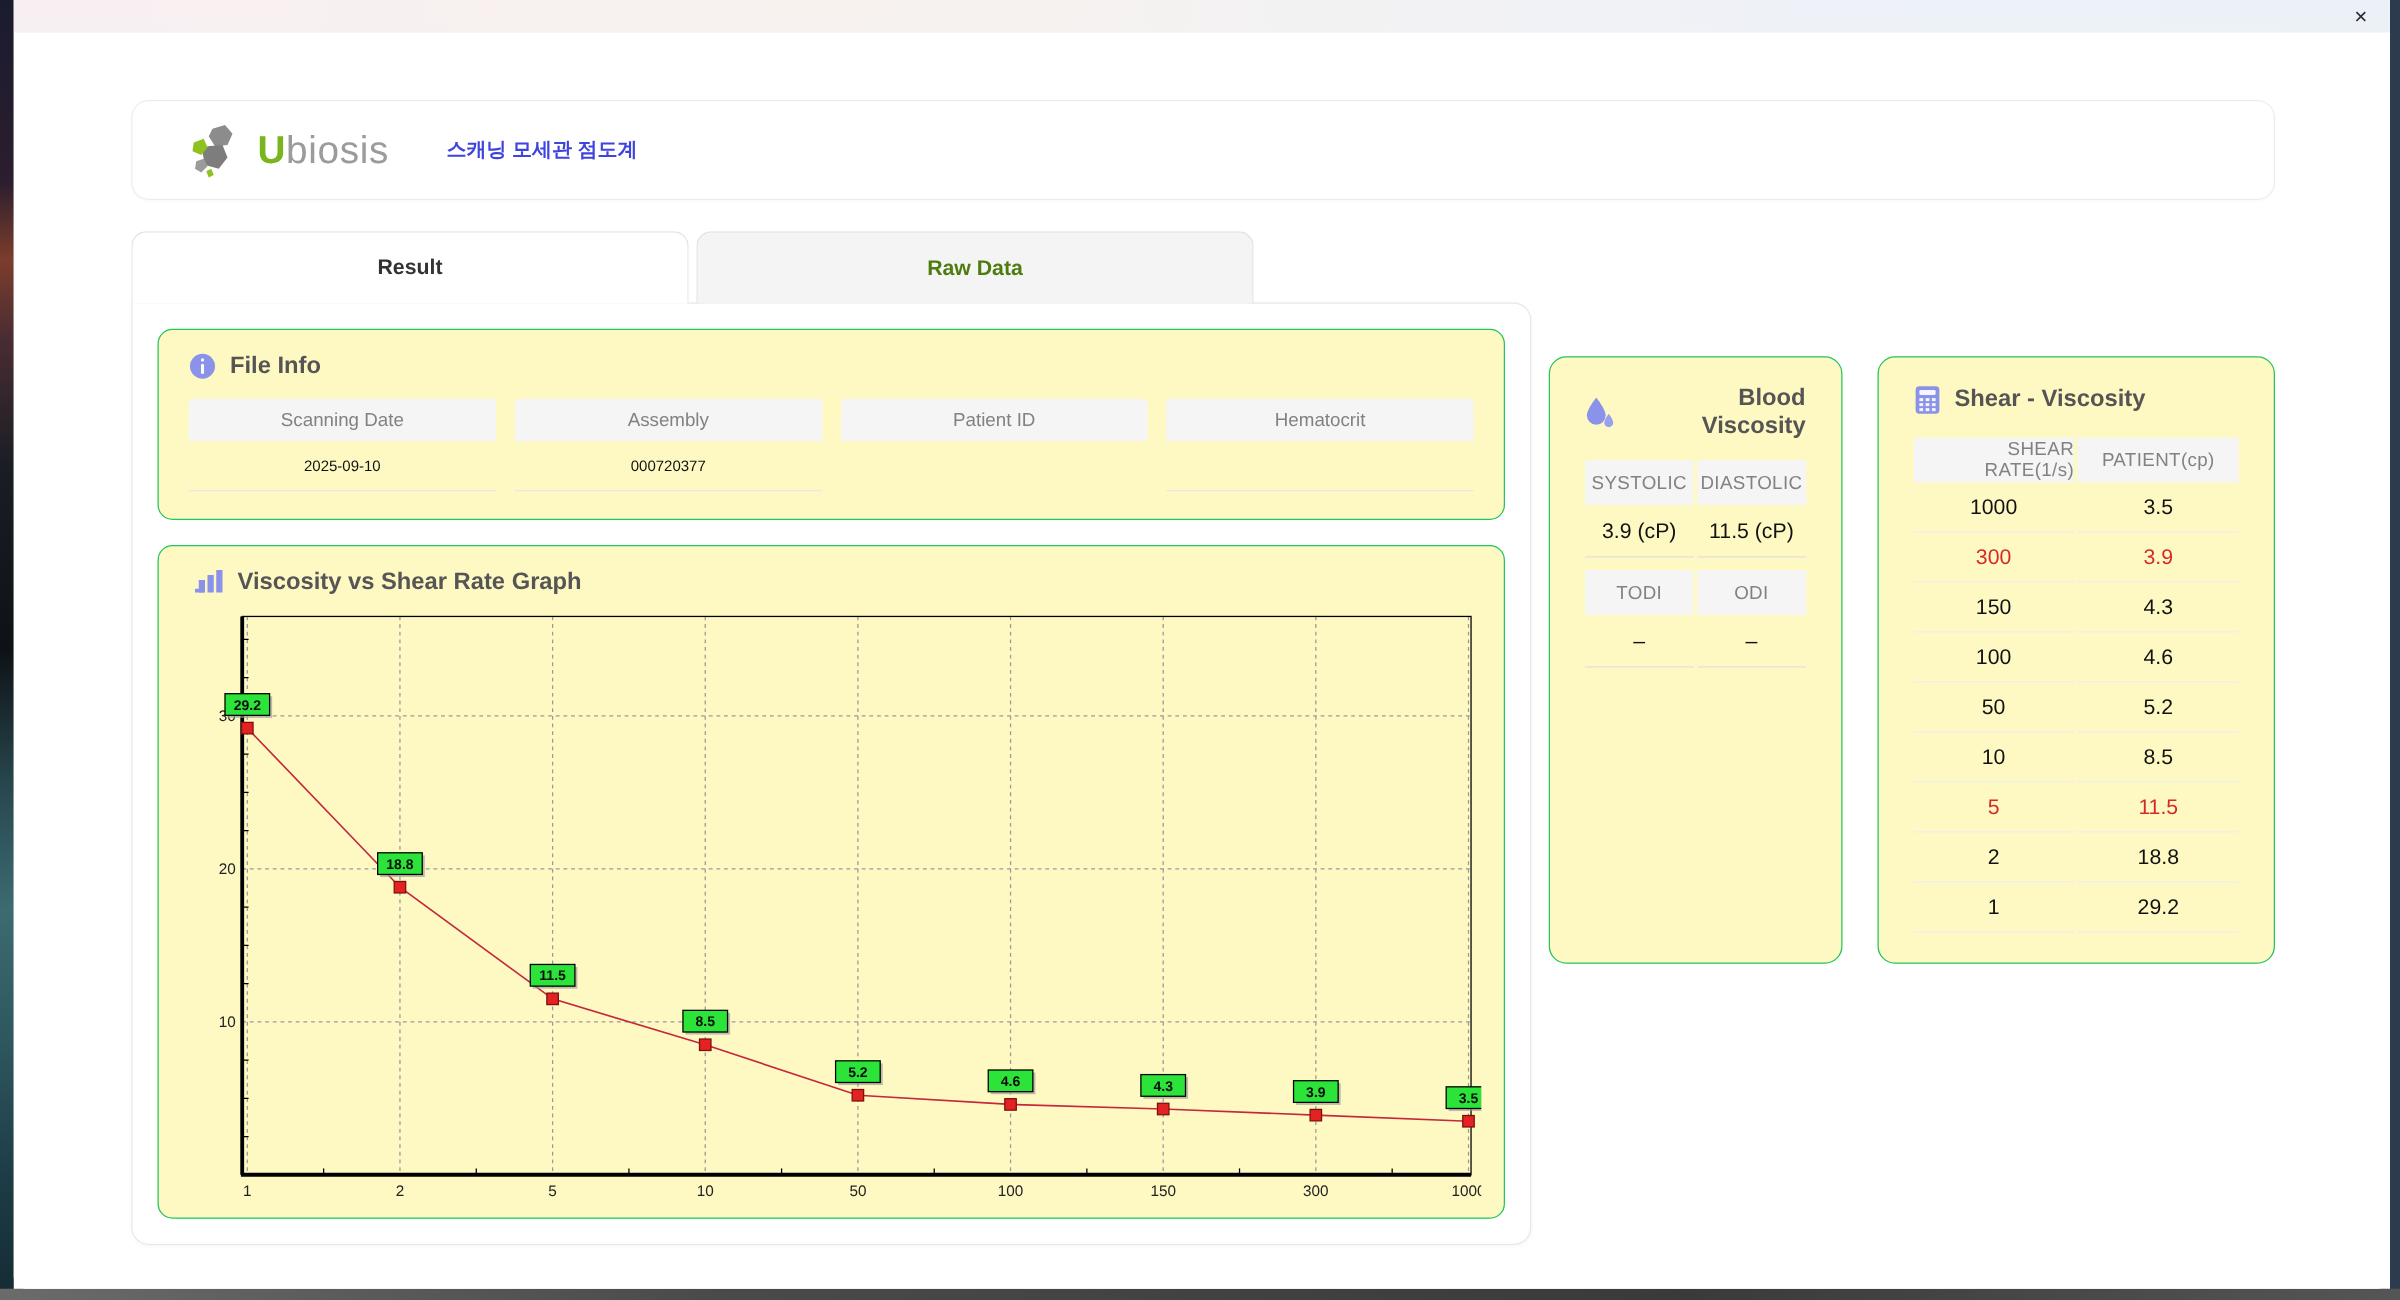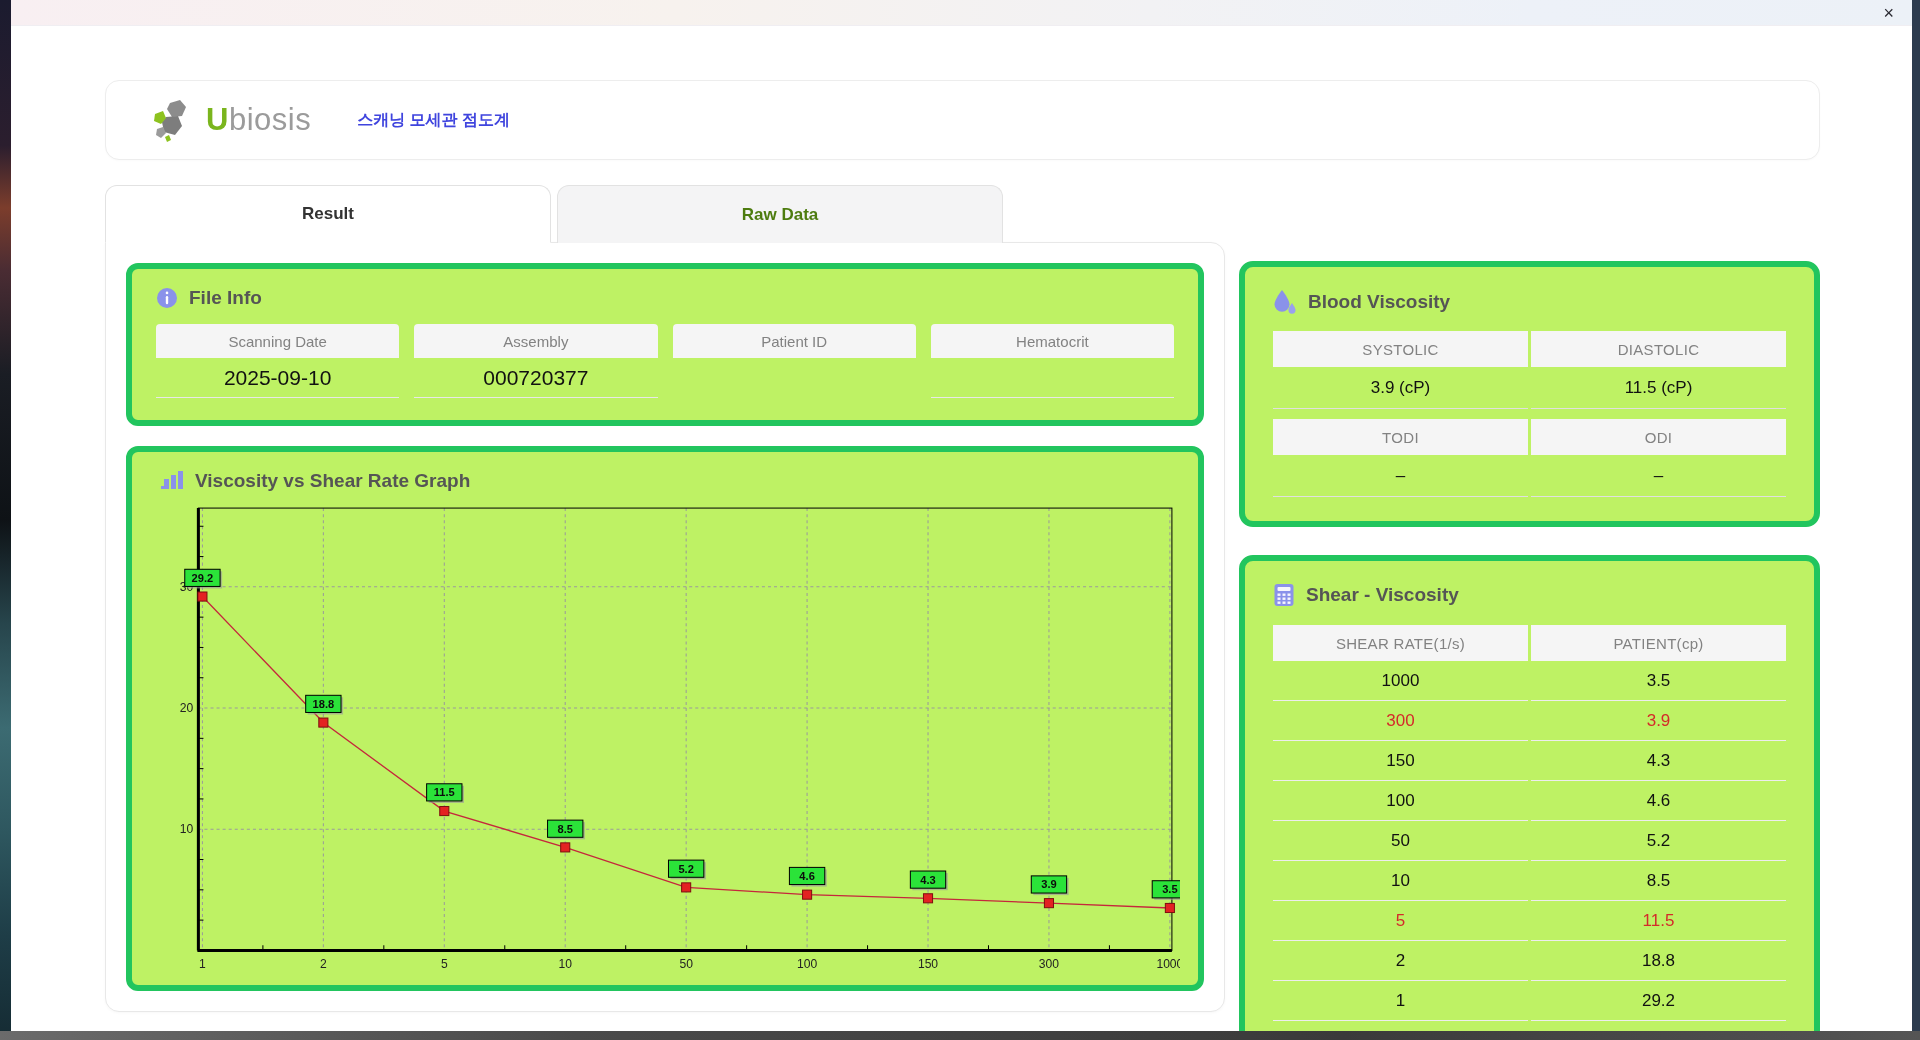--- a/index.html
+++ b/index.html
@@ -28,46 +28,46 @@
   .header-card { height:80px; border:1px solid #ededed; border-radius:14px; background:#fff;
     display:flex; align-items:center; padding:0 42px; box-shadow:0 1px 2px rgba(0,0,0,.02); }
   .logo { display:flex; align-items:center; gap:6px; }
   .logo-text { font-size:31px; font-weight:500; letter-spacing:.5px; color:#9b9b9b; }
   .logo-text .accent { color:#7ab51d; font-weight:600; }
   .app-title { margin-left:46px; font-size:16px; font-weight:bold; color:#3f44de; }
 
   
   .content-row { display:flex; gap:14px; margin-top:25px; align-items:flex-start; }
   .left-col { width:1120px; flex:0 0 auto; }
-  .right-col { flex:1 1 auto; margin-top:76px; display:flex; flex-direction:column; gap:28px; }
+  .right-col { flex:1 1 auto; margin-top:100px; display:flex; flex-direction:row; gap:28px;text-align:right; }
 
   
   .tabs { display:flex; gap:6px; height:58px; position:relative; z-index:2; margin-bottom:-1px; }
   .tab { width:446px; display:flex; align-items:center; justify-content:center;
     border:1px solid #e2e2e2; border-bottom:none; border-radius:12px 12px 0 0;
     font-size:17px; cursor:pointer; }
   .tab.active { background:#fff; color:#333; font-weight:bold; border-bottom:1px solid #fff; }
   .tab.inactive { background:#f4f4f5; color:#4d7c0f; font-weight:600; }
 
   .tab-panel { position:relative; z-index:1; background:#fff; border:1px solid #e8e8e8;
     border-radius:0 14px 14px 14px; padding:20px; box-shadow:0 1px 3px rgba(0,0,0,.03); }
 
-  .card { border:6px solid #22c55e; border-radius:12px; background:#bef264; }
+  .card { border:1px solid #22c55e; border-radius:12px; background:#fef9c3; }
 
   .section-head { display:flex; align-items:center; gap:11px; }
   .section-title { font-size:19px; font-weight:bold; color:#555; }
   .icon { flex:0 0 auto; display:inline-flex; }
 
   
   .fileinfo-card { padding:18px 24px 22px 24px; }
   .fi-fields { display:flex; gap:15px; margin-top:15px; }
   .field { flex:1; }
   .field-label { height:34px; background:#f5f5f5; border-radius:4px 4px 0 0; color:#828282;
     font-size:15px; display:flex; align-items:center; justify-content:center; }
-  .field-value { height:40px; border-bottom:1px solid #e8e8e8; color:#111; font-size:21px;
+  .field-value { height:40px; border-bottom:1px solid #e8e8e8; color:#111; font-size:12px;
     display:flex; align-items:center; justify-content:center; }
 
   
   .graph-card { padding:18px 18px 10px 28px; margin-top:20px; }
   .chart-wrap { margin-top:8px; }
   svg.chart { display:block; width:100%; }
   .grid { stroke:#9a9a9a; stroke-width:1; stroke-dasharray:3,3; }
   .tick { stroke:#000; stroke-width:1; }
   .frame { fill:none; stroke:#000; stroke-width:1; }
   .axis { stroke:#000; stroke-width:3; }

